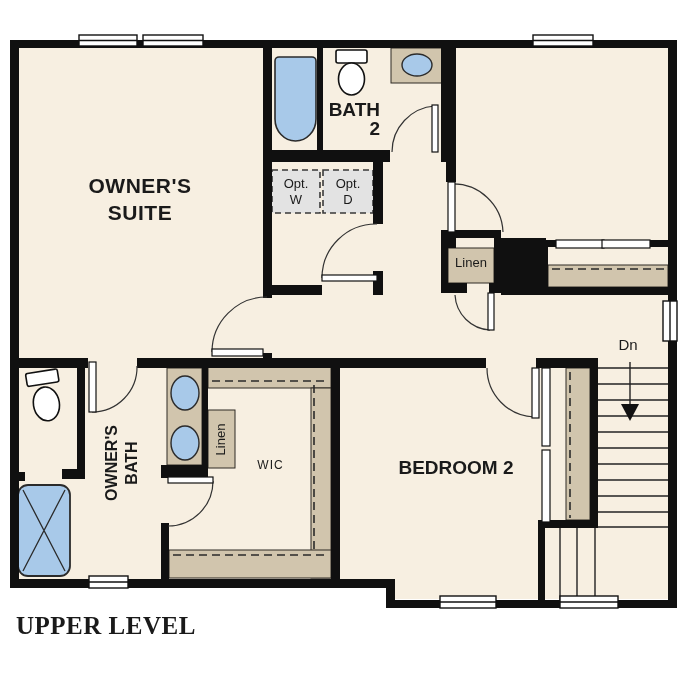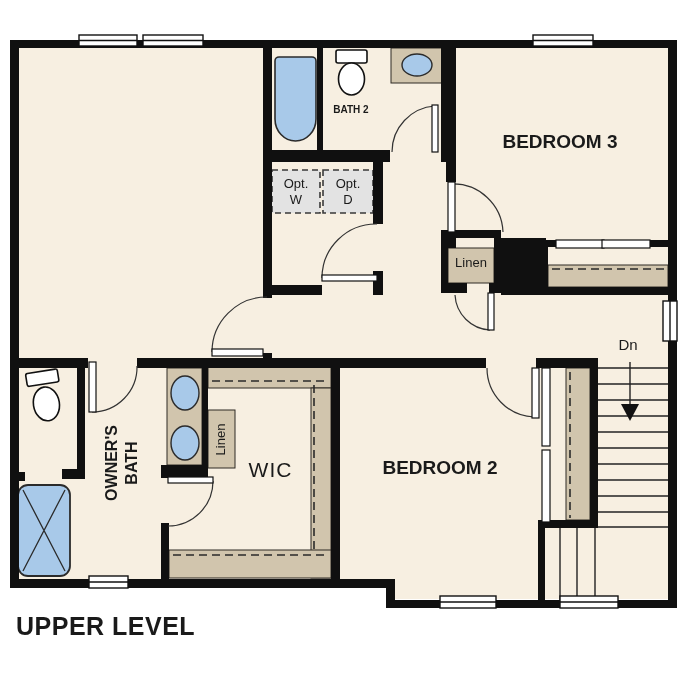--- a/index.html
+++ b/index.html
@@ -3,36 +3,36 @@
 <meta charset="utf-8">
 <style>
   html,body{margin:0;padding:0;background:#ffffff;}
   #stage{position:relative;width:687px;height:687px;background:#ffffff;overflow:hidden;
          font-family:"Liberation Sans", sans-serif;color:#1a1a1a;}
   #plan-svg{position:absolute;left:0;top:0;}
   .lbl{position:absolute;z-index:5;text-align:center;}
   .room-name{font-weight:bold;letter-spacing:.5px;}
   .owners-suite{left:65px;top:172px;width:150px;font-size:21px;line-height:27px;font-weight:bold;}
   .bedroom3{left:480px;top:131px;width:160px;font-size:19px;font-weight:bold;white-space:nowrap;}
-  .bedroom2{left:360px;top:457px;width:160px;font-size:19px;font-weight:bold;white-space:nowrap;}
-  .bath2{left:322px;top:100px;width:58px;font-size:10px;line-height:19px;font-weight:bold;}
+  .bedroom2{left:376px;top:457px;width:160px;font-size:19px;font-weight:bold;white-space:nowrap;}
+  .bath2{left:322px;top:100px;width:58px;font-size:19px;line-height:19px;font-weight:bold;text-align:right;}
   .laundry{left:270px;top:238px;width:108px;font-size:16px;font-weight:bold;white-space:nowrap;}
-  .wic{left:238px;top:458px;width:65px;font-size:21px;font-weight:400;letter-spacing:1px;}
+  .wic{left:238px;top:458px;width:65px;font-size:12px;font-weight:400;letter-spacing:1px;}
   .linen-upper{left:448px;top:255px;width:46px;font-size:13px;font-weight:400;}
   .flexbox{display:flex;align-items:center;justify-content:center;}
   .linen-lower{left:201px;top:408px;width:40px;height:62px;}
   .linen-lower span{transform:rotate(-90deg);white-space:nowrap;font-size:13px;}
   .owners-bath{left:72px;top:390px;width:100px;height:145px;}
   .owners-bath div{width:100px;transform:rotate(-90deg);text-align:center;
                    font-size:16px;line-height:20px;font-weight:bold;}
   .optw{left:272px;top:170px;width:48px;height:43px;}
   .optd{left:323px;top:170px;width:50px;height:43px;}
   .optw div,.optd div{width:34px;text-align:center;font-size:13px;line-height:16px;font-weight:400;}
   .dn{left:611px;top:336px;width:34px;font-size:15px;font-weight:500;}
-  .upper-level{left:16px;top:612px;font-size:25px;font-weight:bold;letter-spacing:.5px;white-space:nowrap;text-align:center;}
+  .upper-level{left:16px;top:612px;font-size:25px;font-weight:bold;letter-spacing:.5px;white-space:nowrap;text-align:center;font-family:Liberation Serif, serif;}
 </style>
 </head>
 <body>
 
 <div id="stage">
 <svg id="plan-svg" width="687" height="687" viewBox="0 0 687 687">
 
   <g>
     <rect x="19" y="48" width="376" height="531" fill="#f7efe1"></rect>
     <rect x="386" y="48" width="282" height="551" fill="#f7efe1"></rect>
@@ -210,21 +210,21 @@
       <path d="M455 295 A37 37 0 0 0 490 330" fill="none" stroke="#333333" stroke-width="1.2"></path>
       <rect x="488" y="293" width="6" height="37" fill="#ffffff" stroke="#111111" stroke-width="1.2"></rect>
     </g>
     <g>
       <path d="M213 481 A45 45 0 0 1 168 526" fill="none" stroke="#333333" stroke-width="1.2"></path>
       <rect x="168" y="477" width="45" height="6" fill="#ffffff" stroke="#111111" stroke-width="1.2"></rect>
     </g>
   </g>
 </svg>
 
-  <div class="lbl bedroom3">BEDROOM 3</div>
+  <div class="lbl owners-suite room-name">OWNER'S SUITE</div>
   <div class="lbl bedroom2">BEDROOM 2</div>
   <div class="lbl bath2">BATH 2</div>
   <div class="lbl wic">WIC</div>
   <div class="lbl linen-upper">Linen</div>
   <div class="lbl linen-lower flexbox">
     <span>Linen</span>
   </div>
   <div class="lbl owners-bath flexbox">
     <div>OWNER'S BATH</div>
   </div>

